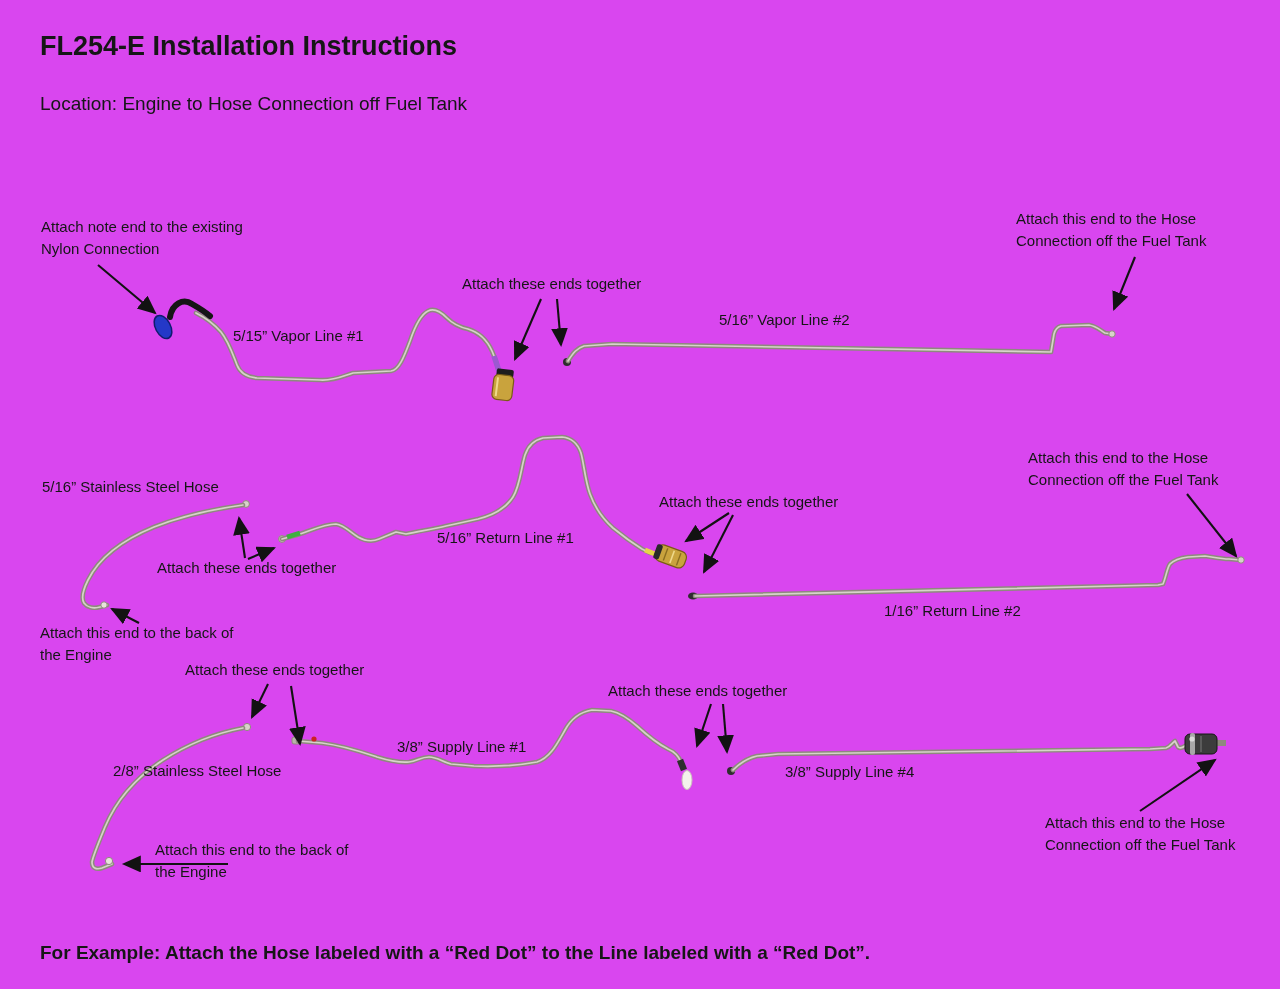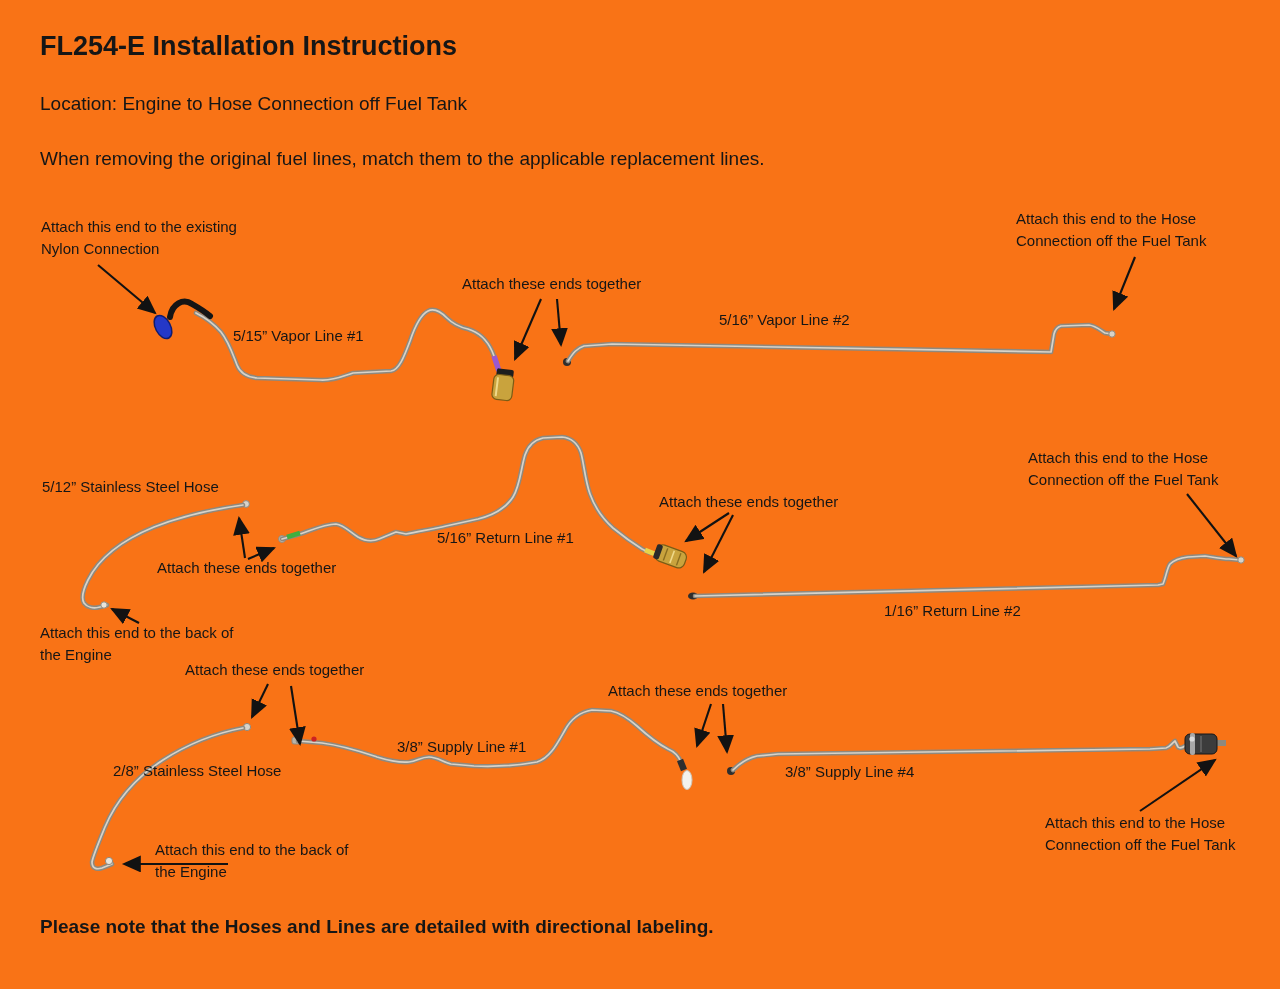--- a/index.html
+++ b/index.html
@@ -1,16 +1,16 @@
 <!DOCTYPE html>
 <html><head>
 <meta charset="utf-8">
 <style>
   html,body{margin:0;padding:0;background:#fff;}
-  #page{position:relative;width:1280px;height:989px;background:#f97316;overflow:hidden;
+  #page{position:relative;width:1280px;height:989px;background:#d946ef;overflow:hidden;
         font-family:"Liberation Sans",sans-serif;}
   svg{position:absolute;left:0;top:0;}
   .t{position:absolute;color:#161616;white-space:nowrap;line-height:1.1;}
   .title{font-size:27px;font-weight:bold;}
   .h2{font-size:19px;font-weight:normal;}
   .lab{font-size:15px;}
   .foot{font-size:19px;font-weight:bold;}
   .tube-outer{fill:none;stroke:#8f897e;stroke-width:4.6;stroke-linecap:round;stroke-linejoin:round;}
   .tube-inner{fill:none;stroke:#d8d3c9;stroke-width:1.7;stroke-linecap:round;stroke-linejoin:round;}
   .arrow{fill:none;stroke:#121212;stroke-width:2.1;marker-end:url(#ah);}
@@ -121,45 +121,44 @@
   <path class="arrow" d="M 268 684 L 252 717"></path>
   <path class="arrow" d="M 291 686 L 300 744"></path>
   <path class="arrow" d="M 228 864 L 124 864"></path>
   <path class="arrow" d="M 711 704 L 697 746"></path>
   <path class="arrow" d="M 723 704 L 727 752"></path>
   <path class="arrow" d="M 1140 811 L 1215 760"></path>
 </svg>
 
 <div class="t title" style="left:40px;top:32px">FL254-E Installation Instructions</div>
 <div class="t h2" style="left:40px;top:94px">Location: Engine to Hose Connection off Fuel Tank</div>
-<div class="t h2" style="left:40px;top:149px">When removing the original fuel lines, match them to the applicable replacement lines.</div>
 
-<div class="t lab" style="left:41px;top:219px">Attach this end to the existing</div>
+<div class="t lab" style="left:41px;top:219px">Attach note end to the existing</div>
 <div class="t lab" style="left:41px;top:241px">Nylon Connection</div>
 <div class="t lab" style="left:233px;top:328px">5/15” Vapor Line #1</div>
 <div class="t lab" style="left:462px;top:276px">Attach these ends together</div>
 <div class="t lab" style="left:719px;top:312px">5/16” Vapor Line #2</div>
 <div class="t lab" style="left:1016px;top:211px">Attach this end to the Hose</div>
 <div class="t lab" style="left:1016px;top:233px">Connection off the Fuel Tank</div>
 
-<div class="t lab" style="left:42px;top:479px">5/12” Stainless Steel Hose</div>
+<div class="t lab" style="left:42px;top:479px">5/16” Stainless Steel Hose</div>
 <div class="t lab" style="left:157px;top:560px">Attach these ends together</div>
 <div class="t lab" style="left:437px;top:530px">5/16” Return Line #1</div>
 <div class="t lab" style="left:40px;top:625px">Attach this end to the back of</div>
 <div class="t lab" style="left:40px;top:647px">the Engine</div>
 <div class="t lab" style="left:659px;top:494px">Attach these ends together</div>
 <div class="t lab" style="left:884px;top:603px">1/16” Return Line #2</div>
 <div class="t lab" style="left:1028px;top:450px">Attach this end to the Hose</div>
 <div class="t lab" style="left:1028px;top:472px">Connection off the Fuel Tank</div>
 
 <div class="t lab" style="left:185px;top:662px">Attach these ends together</div>
 <div class="t lab" style="left:113px;top:763px">2/8” Stainless Steel Hose</div>
 <div class="t lab" style="left:397px;top:739px">3/8” Supply Line #1</div>
 <div class="t lab" style="left:155px;top:842px">Attach this end to the back of</div>
 <div class="t lab" style="left:155px;top:864px">the Engine</div>
 <div class="t lab" style="left:608px;top:683px">Attach these ends together</div>
 <div class="t lab" style="left:785px;top:764px">3/8” Supply Line #4</div>
 <div class="t lab" style="left:1045px;top:815px">Attach this end to the Hose</div>
 <div class="t lab" style="left:1045px;top:837px">Connection off the Fuel Tank</div>
 
-<div class="t foot" style="left:40px;top:917px">Please note that the Hoses and Lines are detailed with directional labeling.</div>
+<div class="t foot" style="left:40px;top:943px">For Example: Attach the Hose labeled with a “Red Dot” to the Line labeled with a “Red Dot”.</div>
 
 </div>
 
 </body></html>

